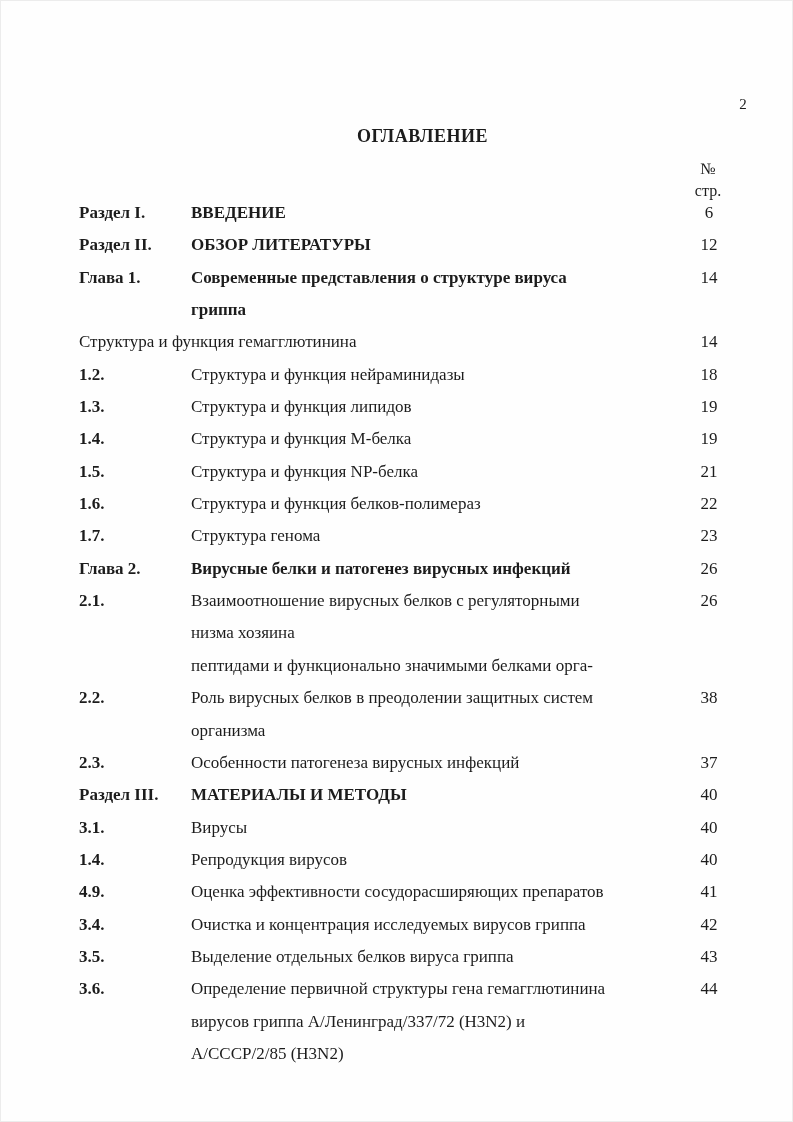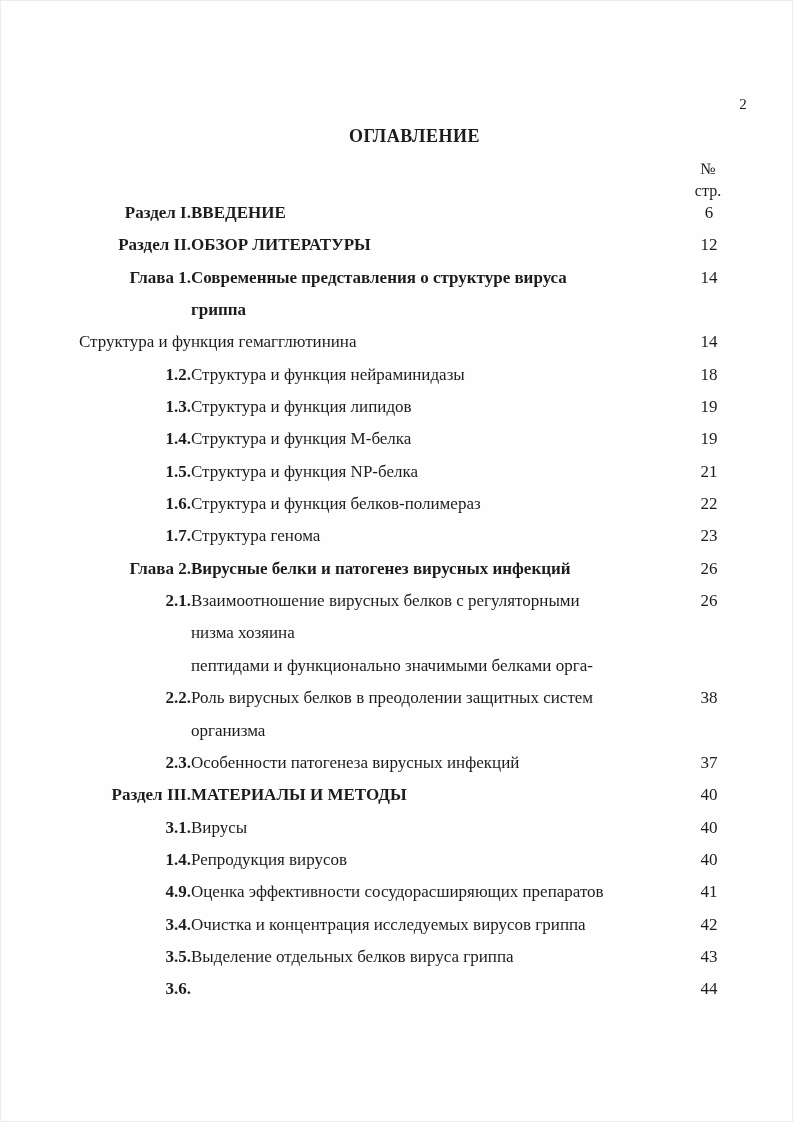--- a/index.html
+++ b/index.html
@@ -18,21 +18,21 @@
   }
   .corner-pagenum {
     position: absolute;
     top: 95px; left: 730px;
     width: 24px;
     font-size: 15px;
     text-align: center;
   }
   .doc-title {
     position: absolute;
-    top: 125px; left: 42px;
+    top: 125px; left: 50px;
     width: 743px;
     text-align: center;
     font-size: 18px;
     font-weight: bold;
     letter-spacing: 0.5px;
   }
   .col-header {
     position: absolute;
     top: 157px; left: 676px;
     width: 62px;
@@ -46,21 +46,20 @@
     width: 660px;
     font-size: 17px;
     line-height: 32.35px;
   }
   .row {
     display: flex;
     align-items: flex-start;
   }
   .lbl {
     width: 112px;
-    text-align: right;
     font-weight: bold;
     flex: 0 0 auto;
     white-space: nowrap;
   }
   .txt {
     width: 460px;
     flex: 0 0 auto;
   }
   .txt.sect { font-weight: bold; }
   .pg {
@@ -244,17 +243,22 @@
     <div class="row">
       <div class="lbl">3.5.</div>
       <div class="txt">
         <div>Выделение отдельных белков вируса гриппа</div>
       </div>
       <div class="pg">43</div>
     </div>
 
     <div class="row">
       <div class="lbl">3.6.</div>
+      <div class="txt">
+        <div>Определение первичной структуры гена гемагглютинина</div>
+        <div>вирусов гриппа А/Ленинград/337/72 (H3N2) и</div>
+        <div>А/СССР/2/85 (H3N2)</div>
+      </div>
       <div class="pg">44</div>
     </div>
 
   </div>
 </div>
 
 </body></html>

